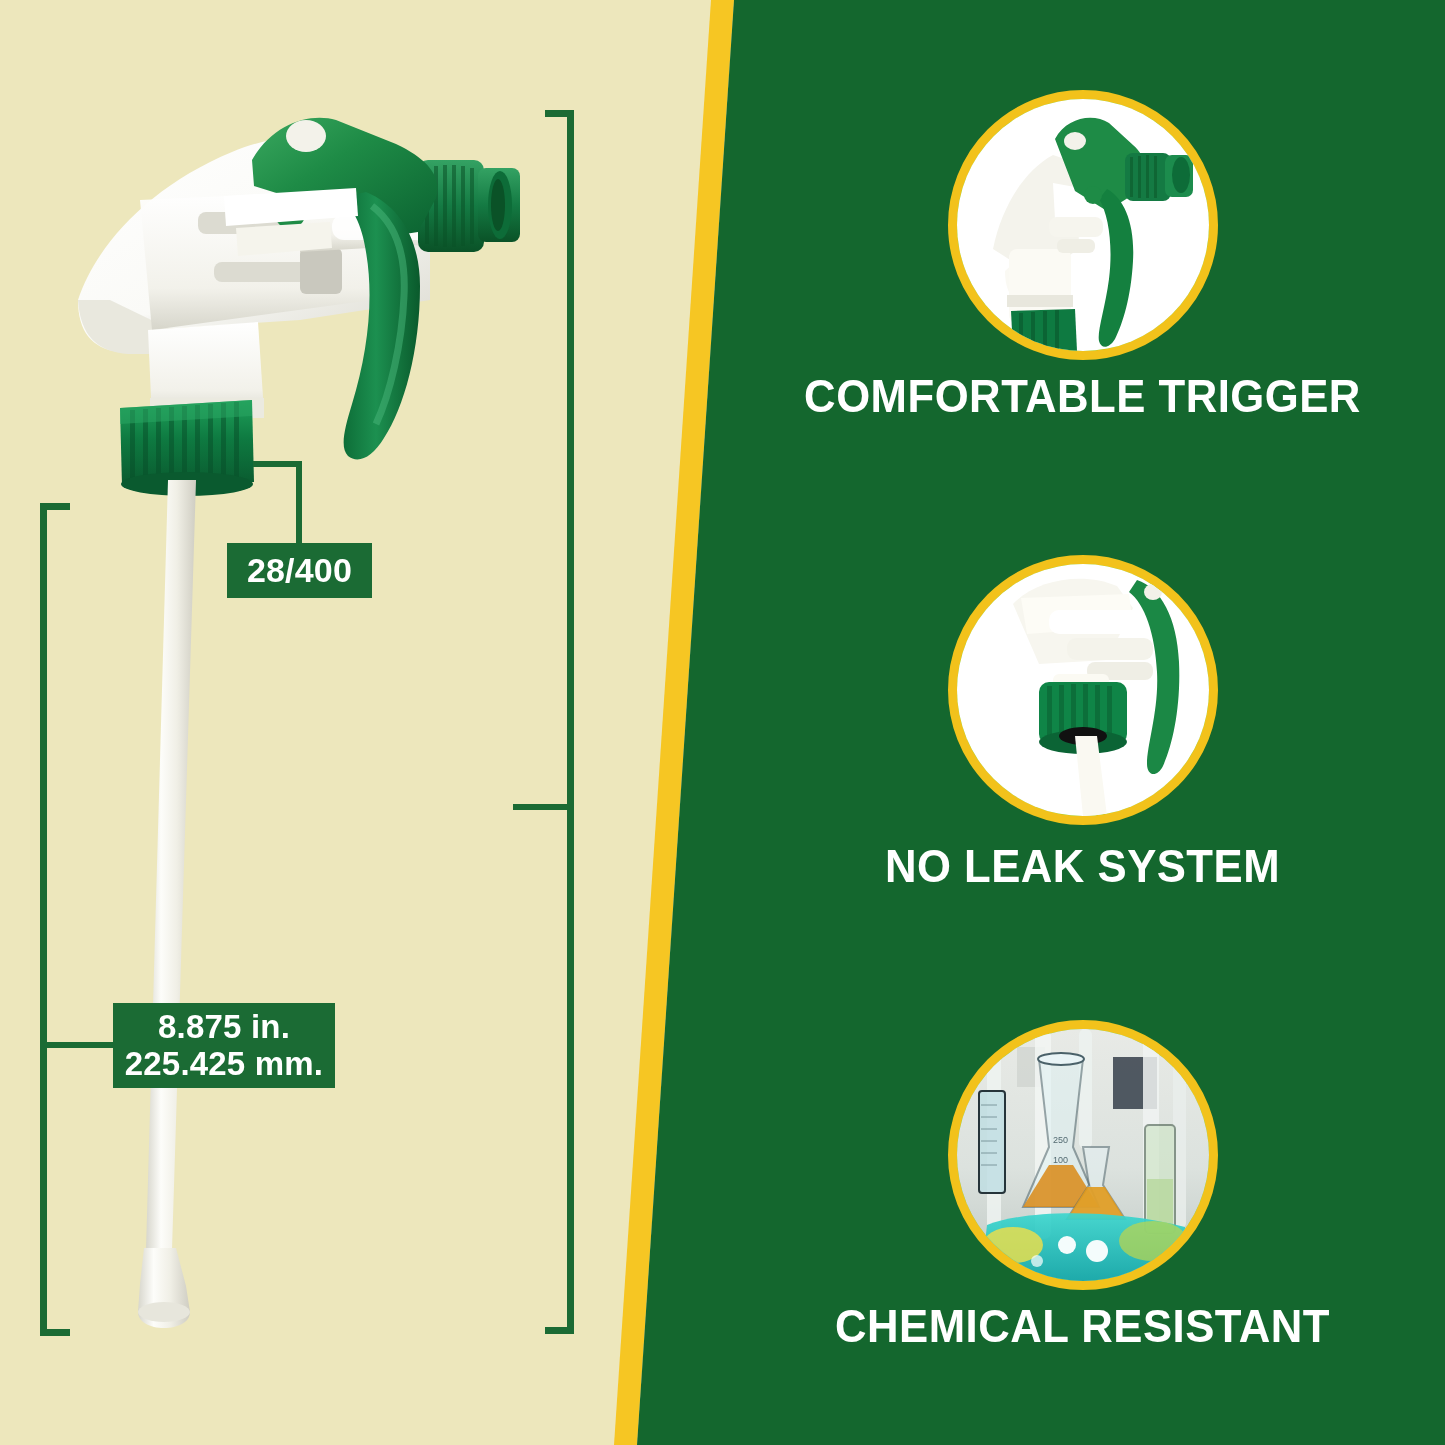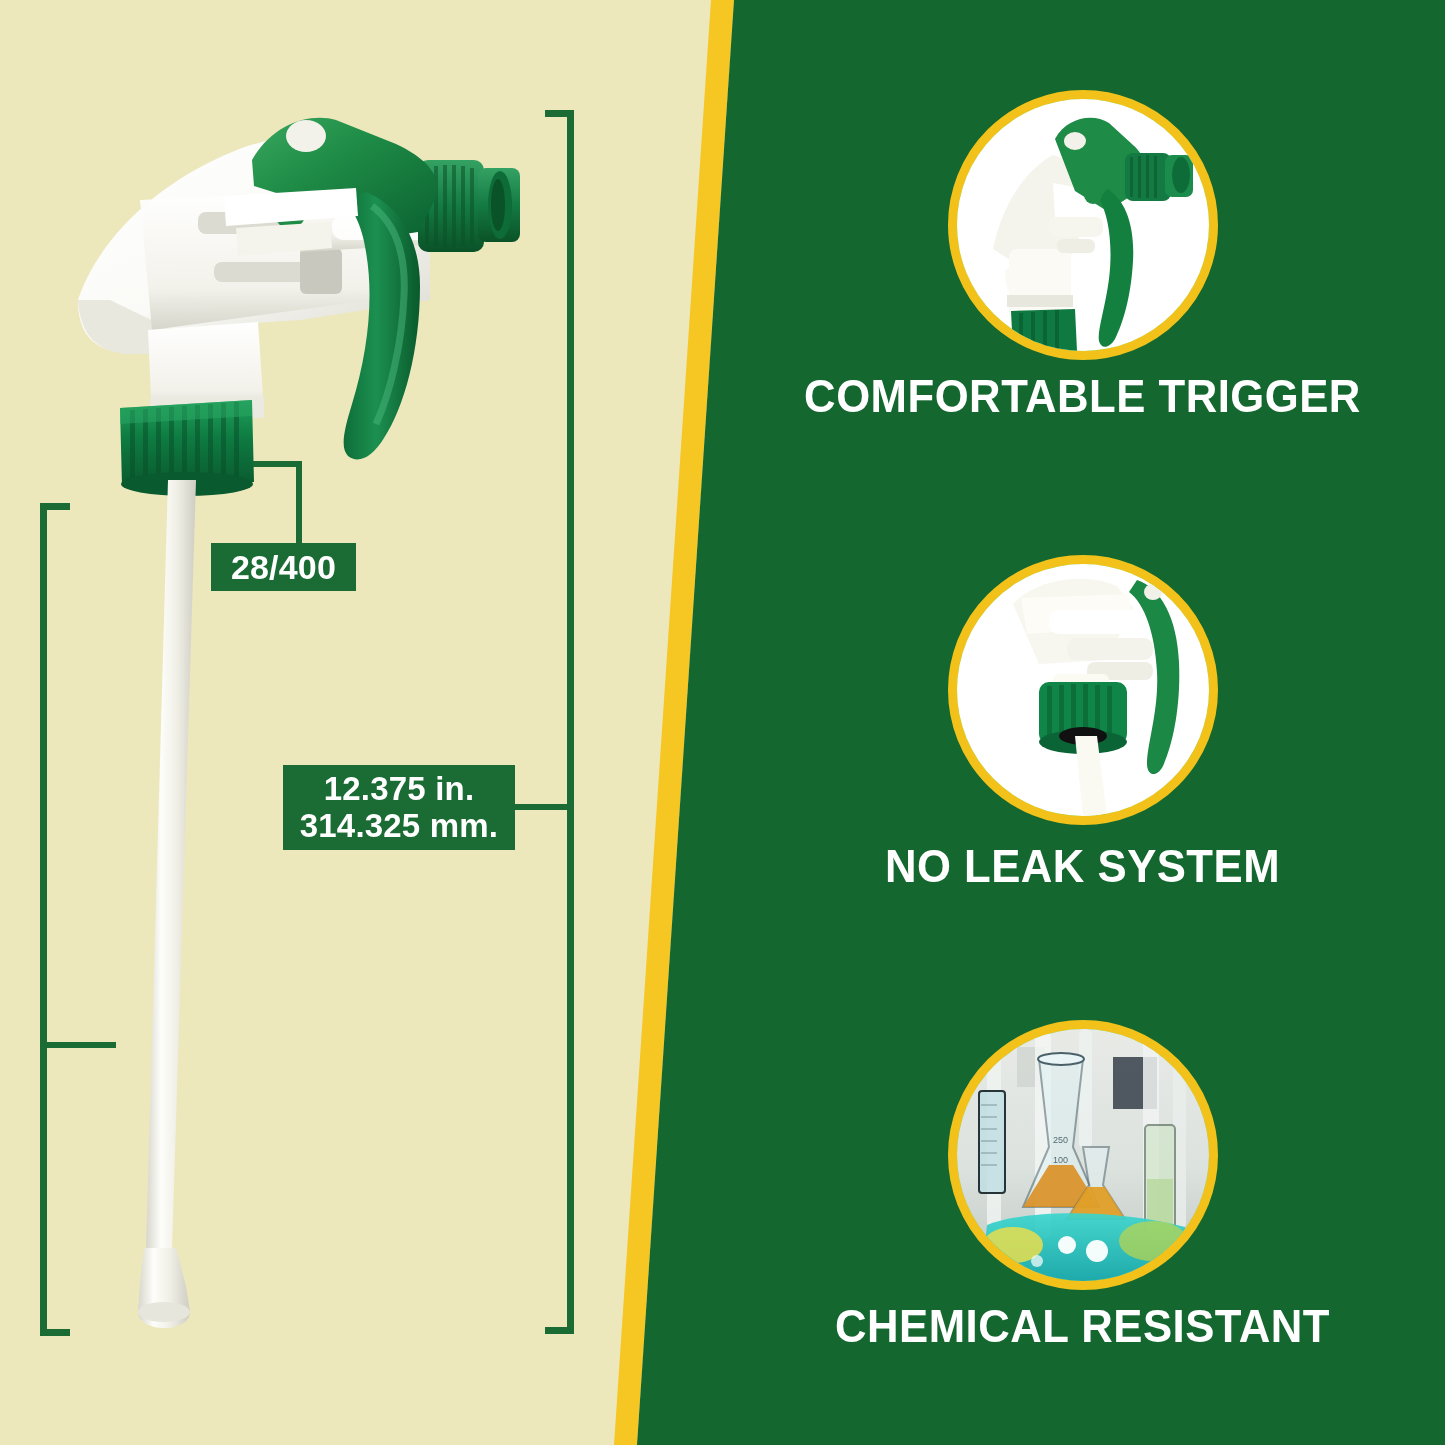--- a/index.html
+++ b/index.html
@@ -29,21 +29,21 @@
   
   .dim-label{
     position:absolute;background:#1B6B34;color:#FFFFFF;
     font-weight:bold;letter-spacing:.2px;
     display:flex;flex-direction:column;justify-content:center;
     box-sizing:border-box;
   }
   .dim-label .ln{display:block;line-height:1.12;white-space:nowrap;}
 
   #label-2840{
-    left:211px;top:543px;width:145px;height:48px;
+    left:227px;top:543px;width:145px;height:55px;
     font-size:34px;align-items:center;
   }
   #label-12375{
     left:283px;top:765px;width:232px;height:85px;
     font-size:33px;align-items:center;padding:0 6px;
   }
   #label-8875{
     left:113px;top:1003px;width:222px;height:85px;
     font-size:33px;align-items:center;padding:0 6px;
   }
@@ -222,27 +222,27 @@
 
   <div class="connector" style="left:296px;top:461px;width:6px;height:84px;"></div>
   <div class="connector" style="left:253px;top:461px;width:49px;height:6px;"></div>
 
   <div id="label-2840" class="dim-label">
     <span class="ln">28/400</span>
   </div>
 
   <div class="connector" style="left:513px;top:804px;width:58px;height:6px;"></div>
 
-  <div id="label-12375" class="dim-label">
-    <span class="ln">12.375 in.</span>
-    <span class="ln">314.325 mm.</span>
-  </div>
 
   <div class="connector" style="left:44px;top:1042px;width:72px;height:6px;"></div>
 
+  <div id="label-8875" class="dim-label">
+    <span class="ln">8.875 in.</span>
+    <span class="ln">225.425 mm.</span>
+  </div>
 
   <div class="feature" id="feature-1">
     <div class="circle-wrap">
       <svg class="circ-img" viewBox="0 0 252 252">
         <rect width="252" height="252" fill="#FFFFFF"></rect>
 
         <path d="M36 150 C 44 110, 66 72, 96 56 L 120 64 L 122 150 L 80 178 Z" fill="#F4F3EC"></path>
         <path d="M48 172 C 48 196, 58 206, 76 208 L 112 208 L 112 160 L 70 152 Z" fill="#FAF9F3"></path>
 
         <rect x="52" y="150" width="62" height="74" rx="8" fill="#FBFAF4"></rect>

